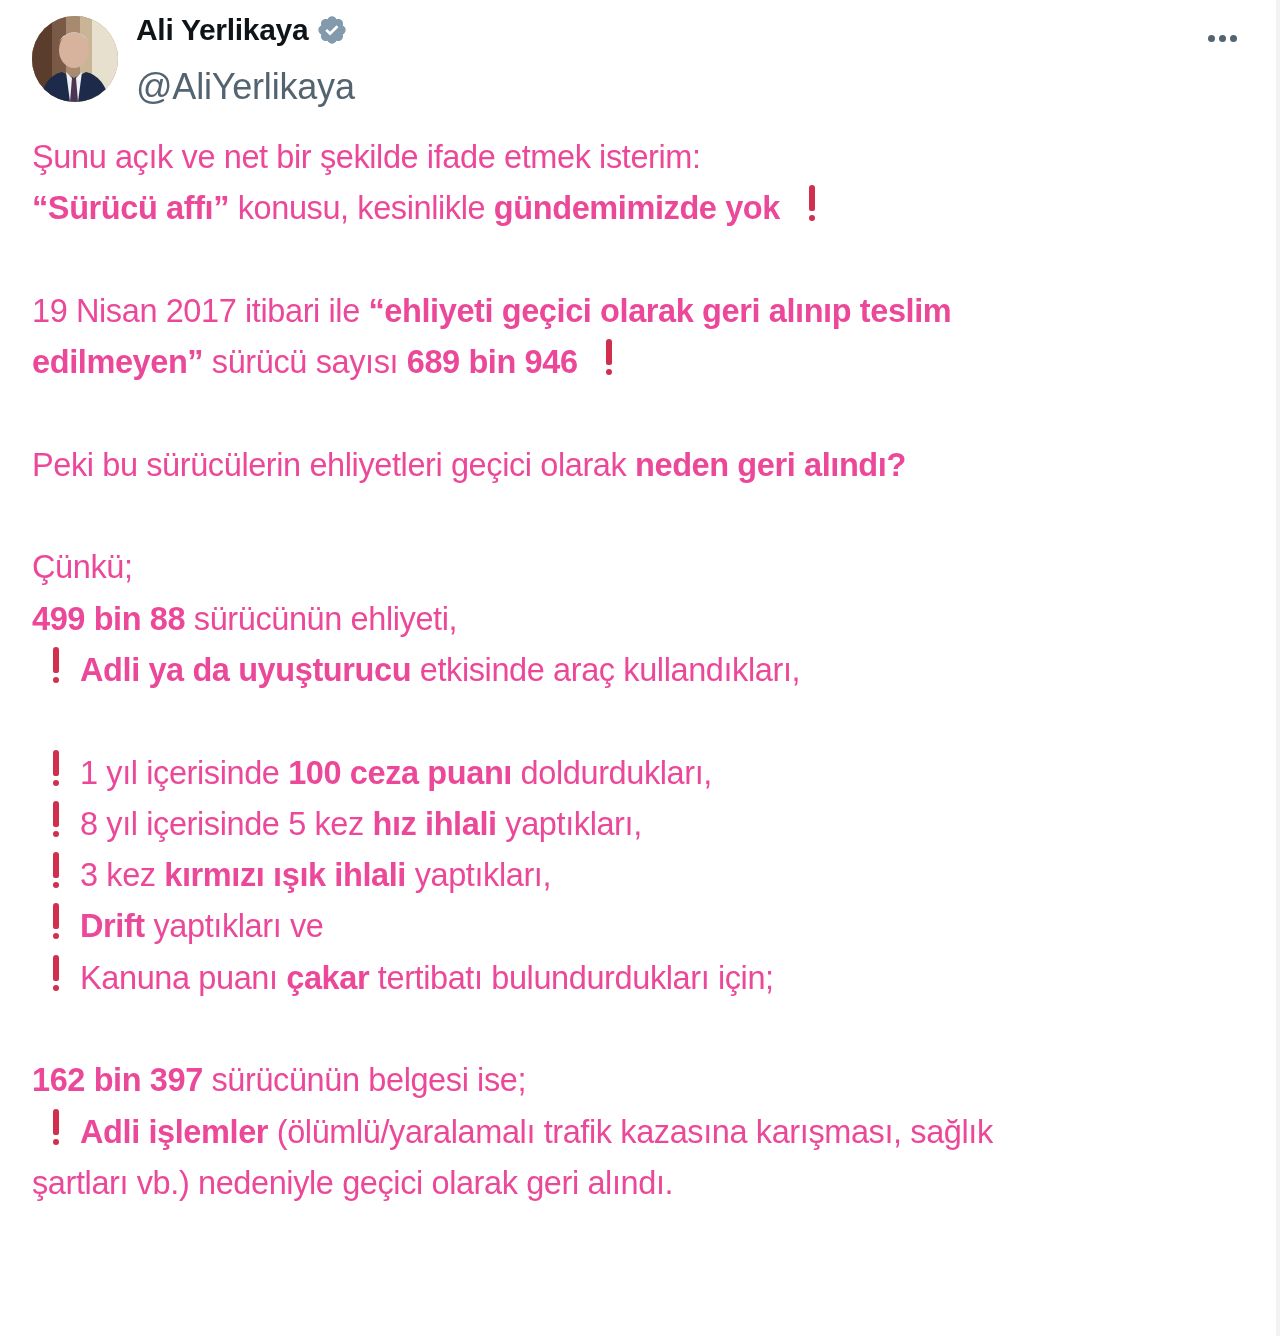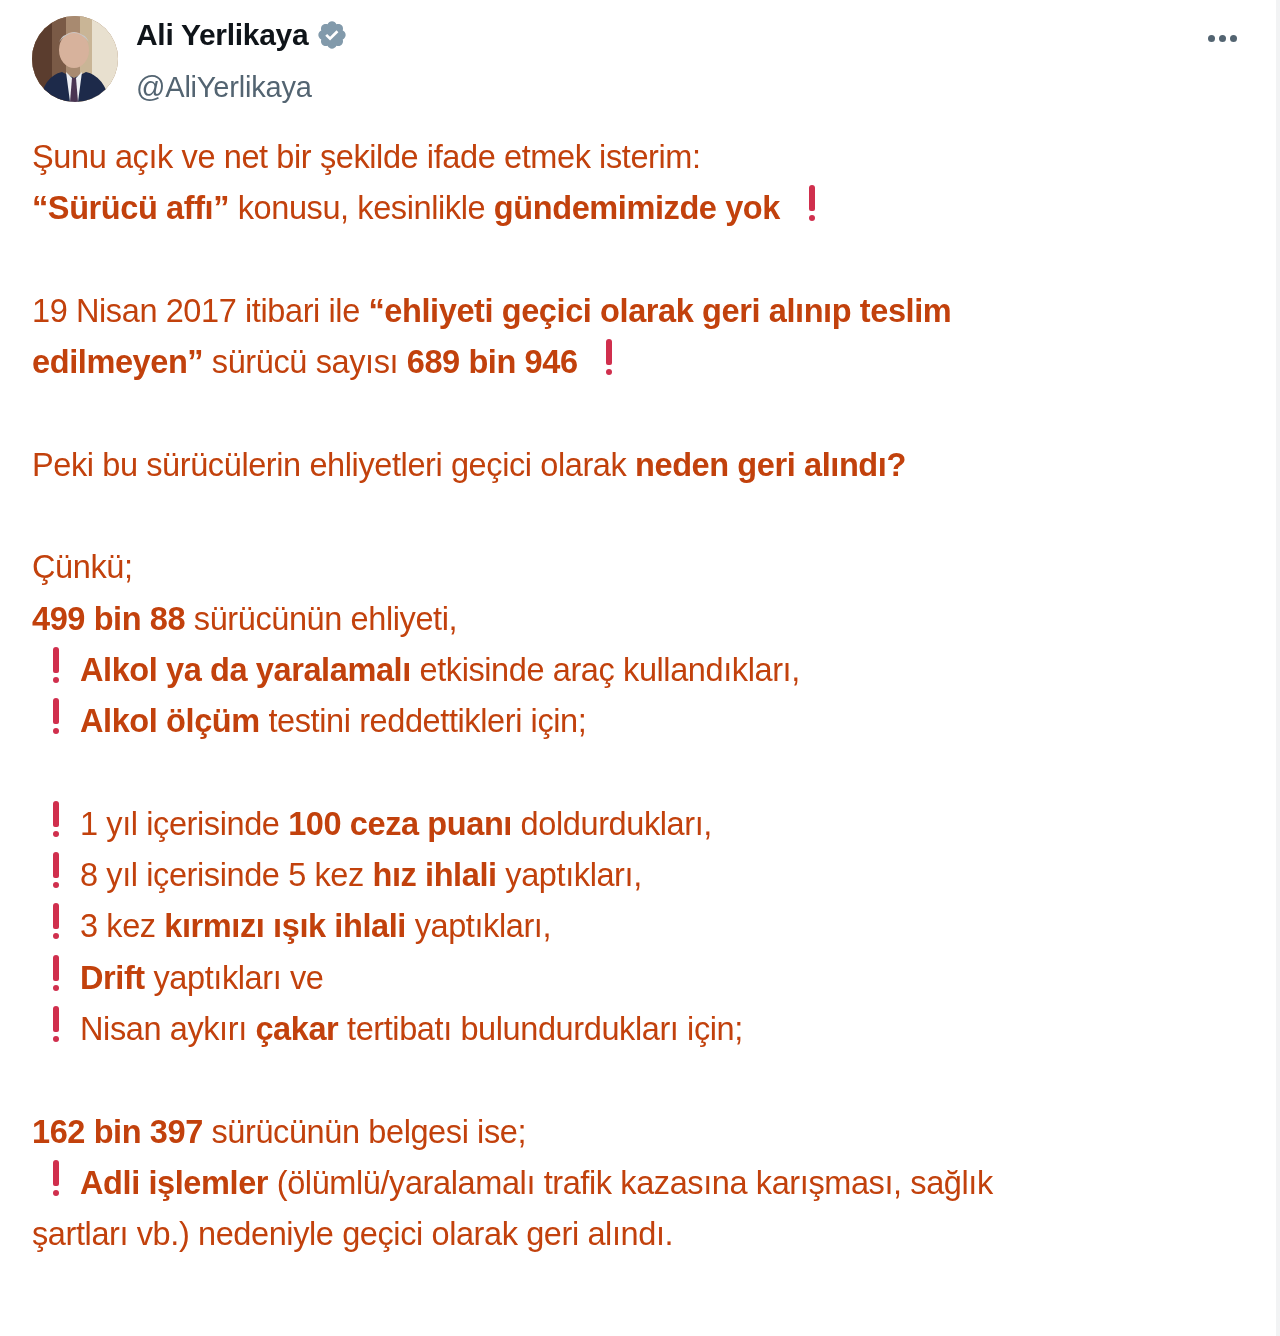--- a/index.html
+++ b/index.html
@@ -53,21 +53,21 @@
       font-size: 30px;
       letter-spacing: -0.3px;
       color: #0f1419;
     }
     .verified {
       margin-left: 8px;
       width: 32px; height: 32px;
       display: inline-block;
     }
     .handle {
-      font-size: 29px;
+      font-size: 36px;
       color: #536471;
       margin-top: 16px;
       letter-spacing: -0.2px;
     }
     .more-button {
       position: absolute;
       left: 1200px; top: 24px;
       width: 44px; height: 28px;
       display: flex;
       align-items: center;
@@ -79,21 +79,21 @@
       width: 7px; height: 7px;
       border-radius: 50%;
       background: #536471;
     }
     .tweet-body {
       position: absolute;
       left: 32px; top: 132px;
       width: 1200px;
       font-size: 32.5px;
       line-height: 51.3px;
-      color: #c2410c;
+      color: #ec4899;
       letter-spacing: -0.4px;
     }
     .line {
       height: 51.3px;
       white-space: nowrap;
     }
     .blank { height: 51.3px; }
     b { font-weight: 700; }
     .bullet {
       display: inline-block;
@@ -188,41 +188,38 @@
   </div>
   <div class="blank"></div>
 
   <div class="line">
     <span>Çünkü;</span>
   </div>
   <div class="line">
     <b>499 bin 88</b><span> sürücünün ehliyeti,</span>
   </div>
   <div class="line">
-    <span class="bullet"><span class="excl"><span class="bar"></span><span class="pt"></span></span></span><b>Alkol ya da yaralamalı</b><span> etkisinde araç kullandıkları,</span>
-  </div>
-  <div class="line">
-    <span class="bullet"><span class="excl"><span class="bar"></span><span class="pt"></span></span></span><b>Alkol ölçüm</b><span> testini reddettikleri için;</span>
+    <span class="bullet"><span class="excl"><span class="bar"></span><span class="pt"></span></span></span><b>Adli ya da uyuşturucu</b><span> etkisinde araç kullandıkları,</span>
   </div>
   <div class="blank"></div>
 
   <div class="line">
     <span class="bullet"><span class="excl"><span class="bar"></span><span class="pt"></span></span></span><span>1 yıl içerisinde </span><b>100 ceza puanı</b><span> doldurdukları,</span>
   </div>
   <div class="line">
     <span class="bullet"><span class="excl"><span class="bar"></span><span class="pt"></span></span></span><span>8 yıl içerisinde 5 kez </span><b>hız ihlali</b><span> yaptıkları,</span>
   </div>
   <div class="line">
     <span class="bullet"><span class="excl"><span class="bar"></span><span class="pt"></span></span></span><span>3 kez </span><b>kırmızı ışık ihlali</b><span> yaptıkları,</span>
   </div>
   <div class="line">
     <span class="bullet"><span class="excl"><span class="bar"></span><span class="pt"></span></span></span><span></span><b>Drift</b><span> yaptıkları ve</span>
   </div>
   <div class="line">
-    <span class="bullet"><span class="excl"><span class="bar"></span><span class="pt"></span></span></span><span>Nisan aykırı </span><b>çakar</b><span> tertibatı bulundurdukları için;</span>
+    <span class="bullet"><span class="excl"><span class="bar"></span><span class="pt"></span></span></span><span>Kanuna puanı </span><b>çakar</b><span> tertibatı bulundurdukları için;</span>
   </div>
   <div class="blank"></div>
 
   <div class="line">
     <b>162 bin 397</b><span> sürücünün belgesi ise;</span>
   </div>
   <div class="line">
     <span class="bullet"><span class="excl"><span class="bar"></span><span class="pt"></span></span></span><b>Adli işlemler</b><span> (ölümlü/yaralamalı trafik kazasına karışması, sağlık</span>
   </div>
   <div class="line">

